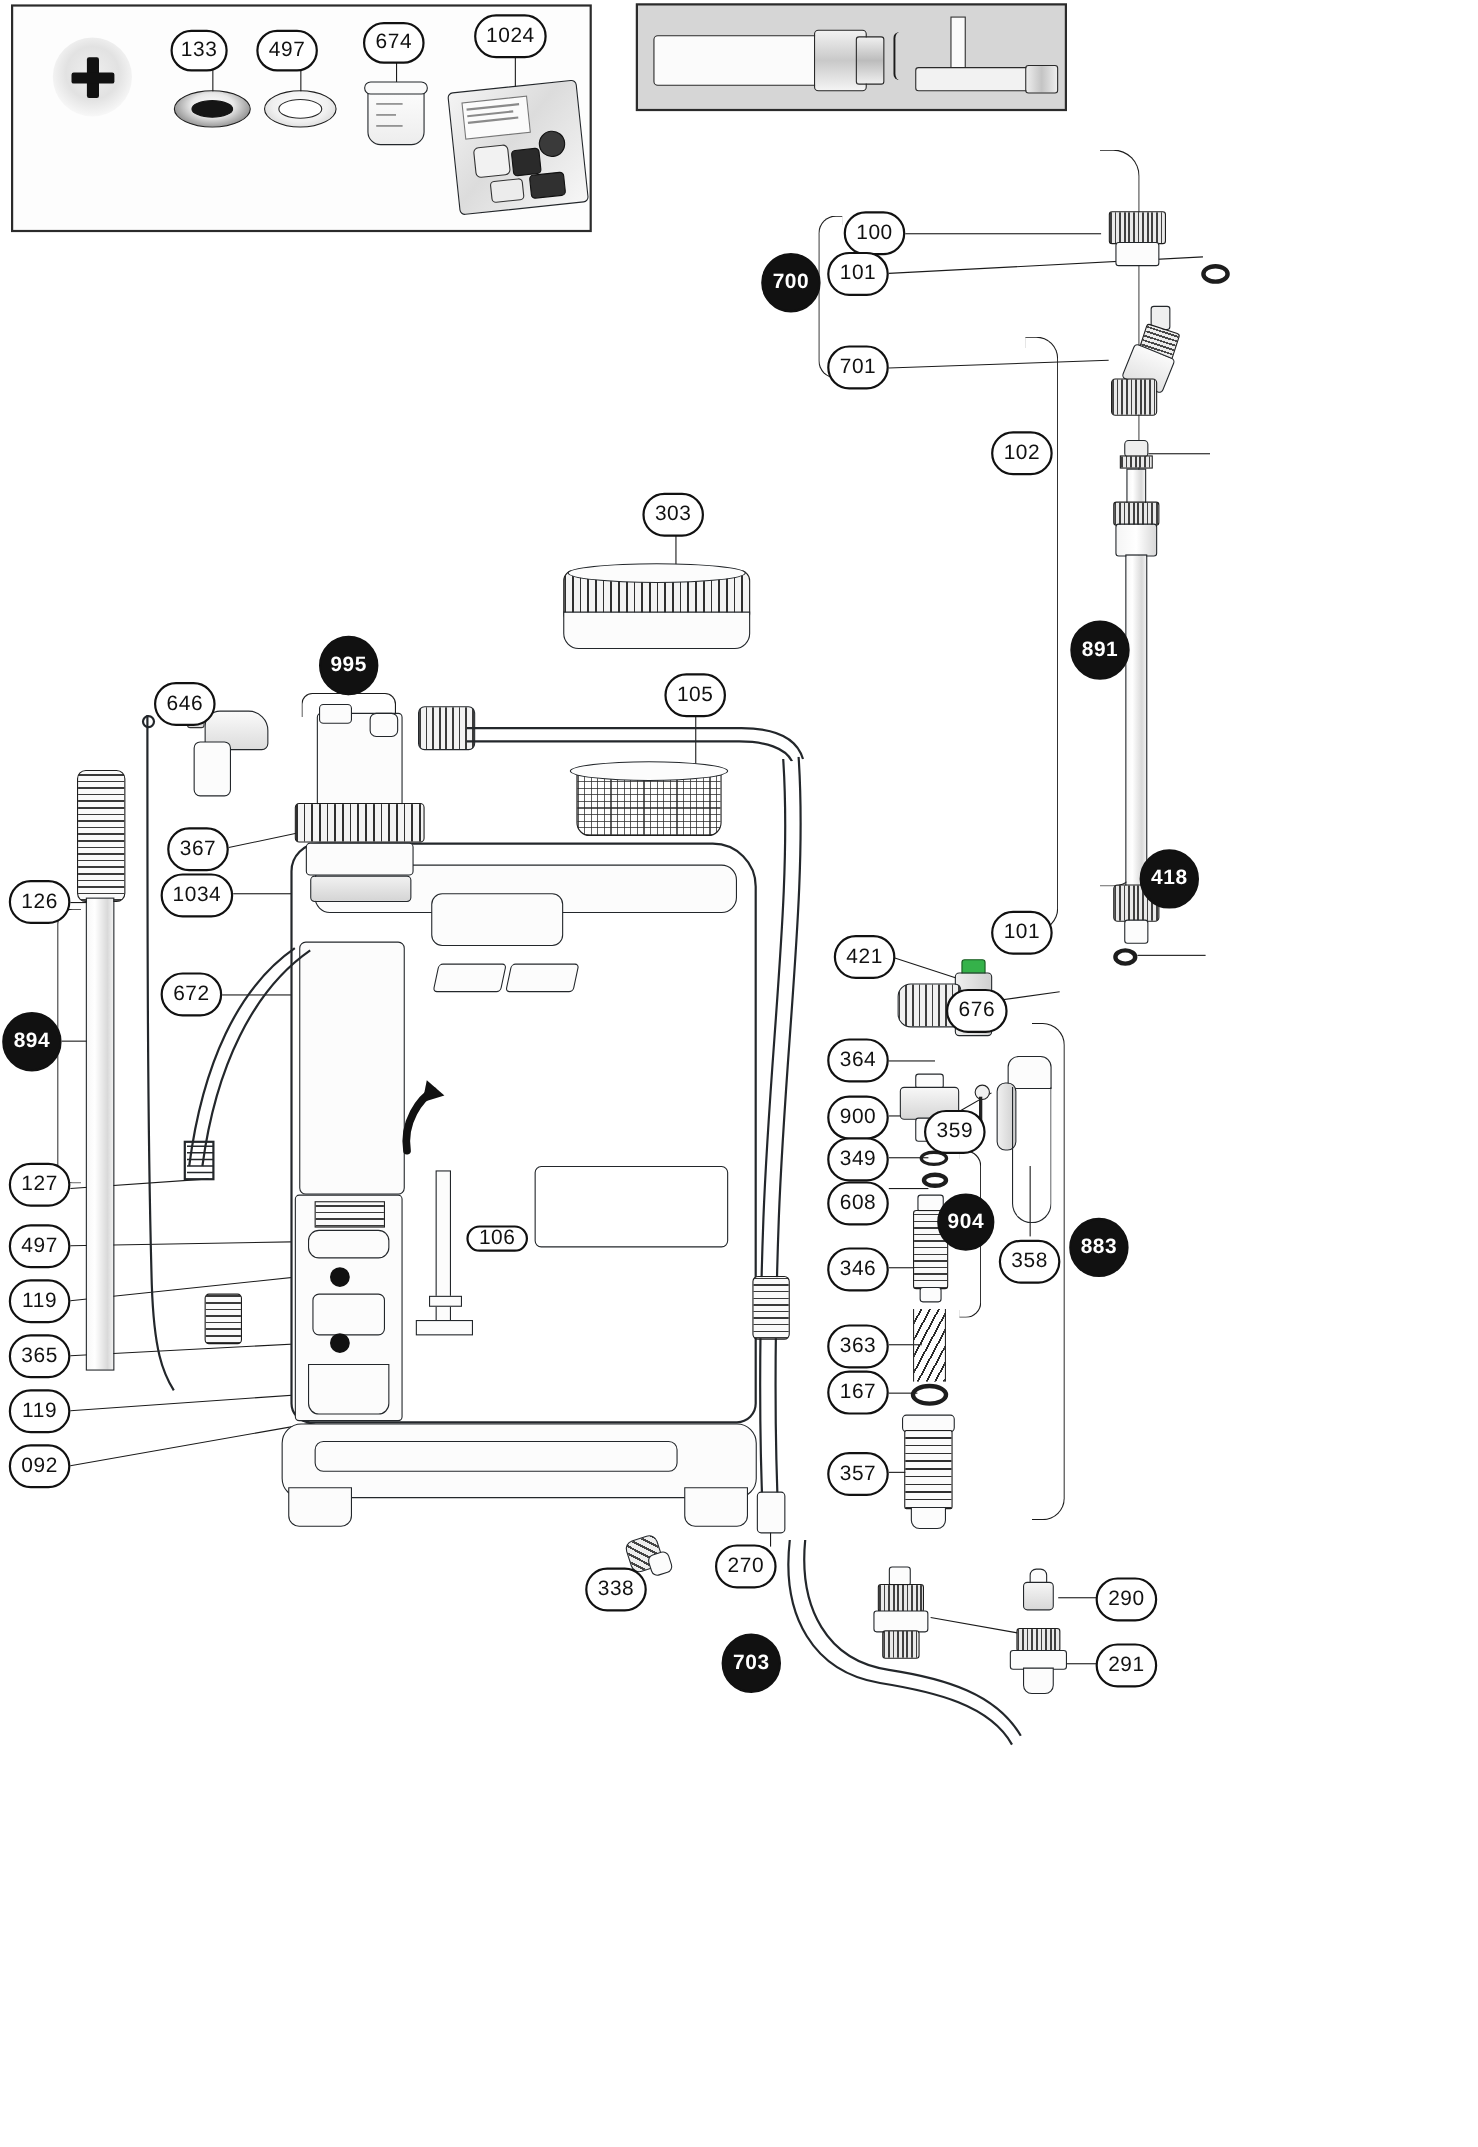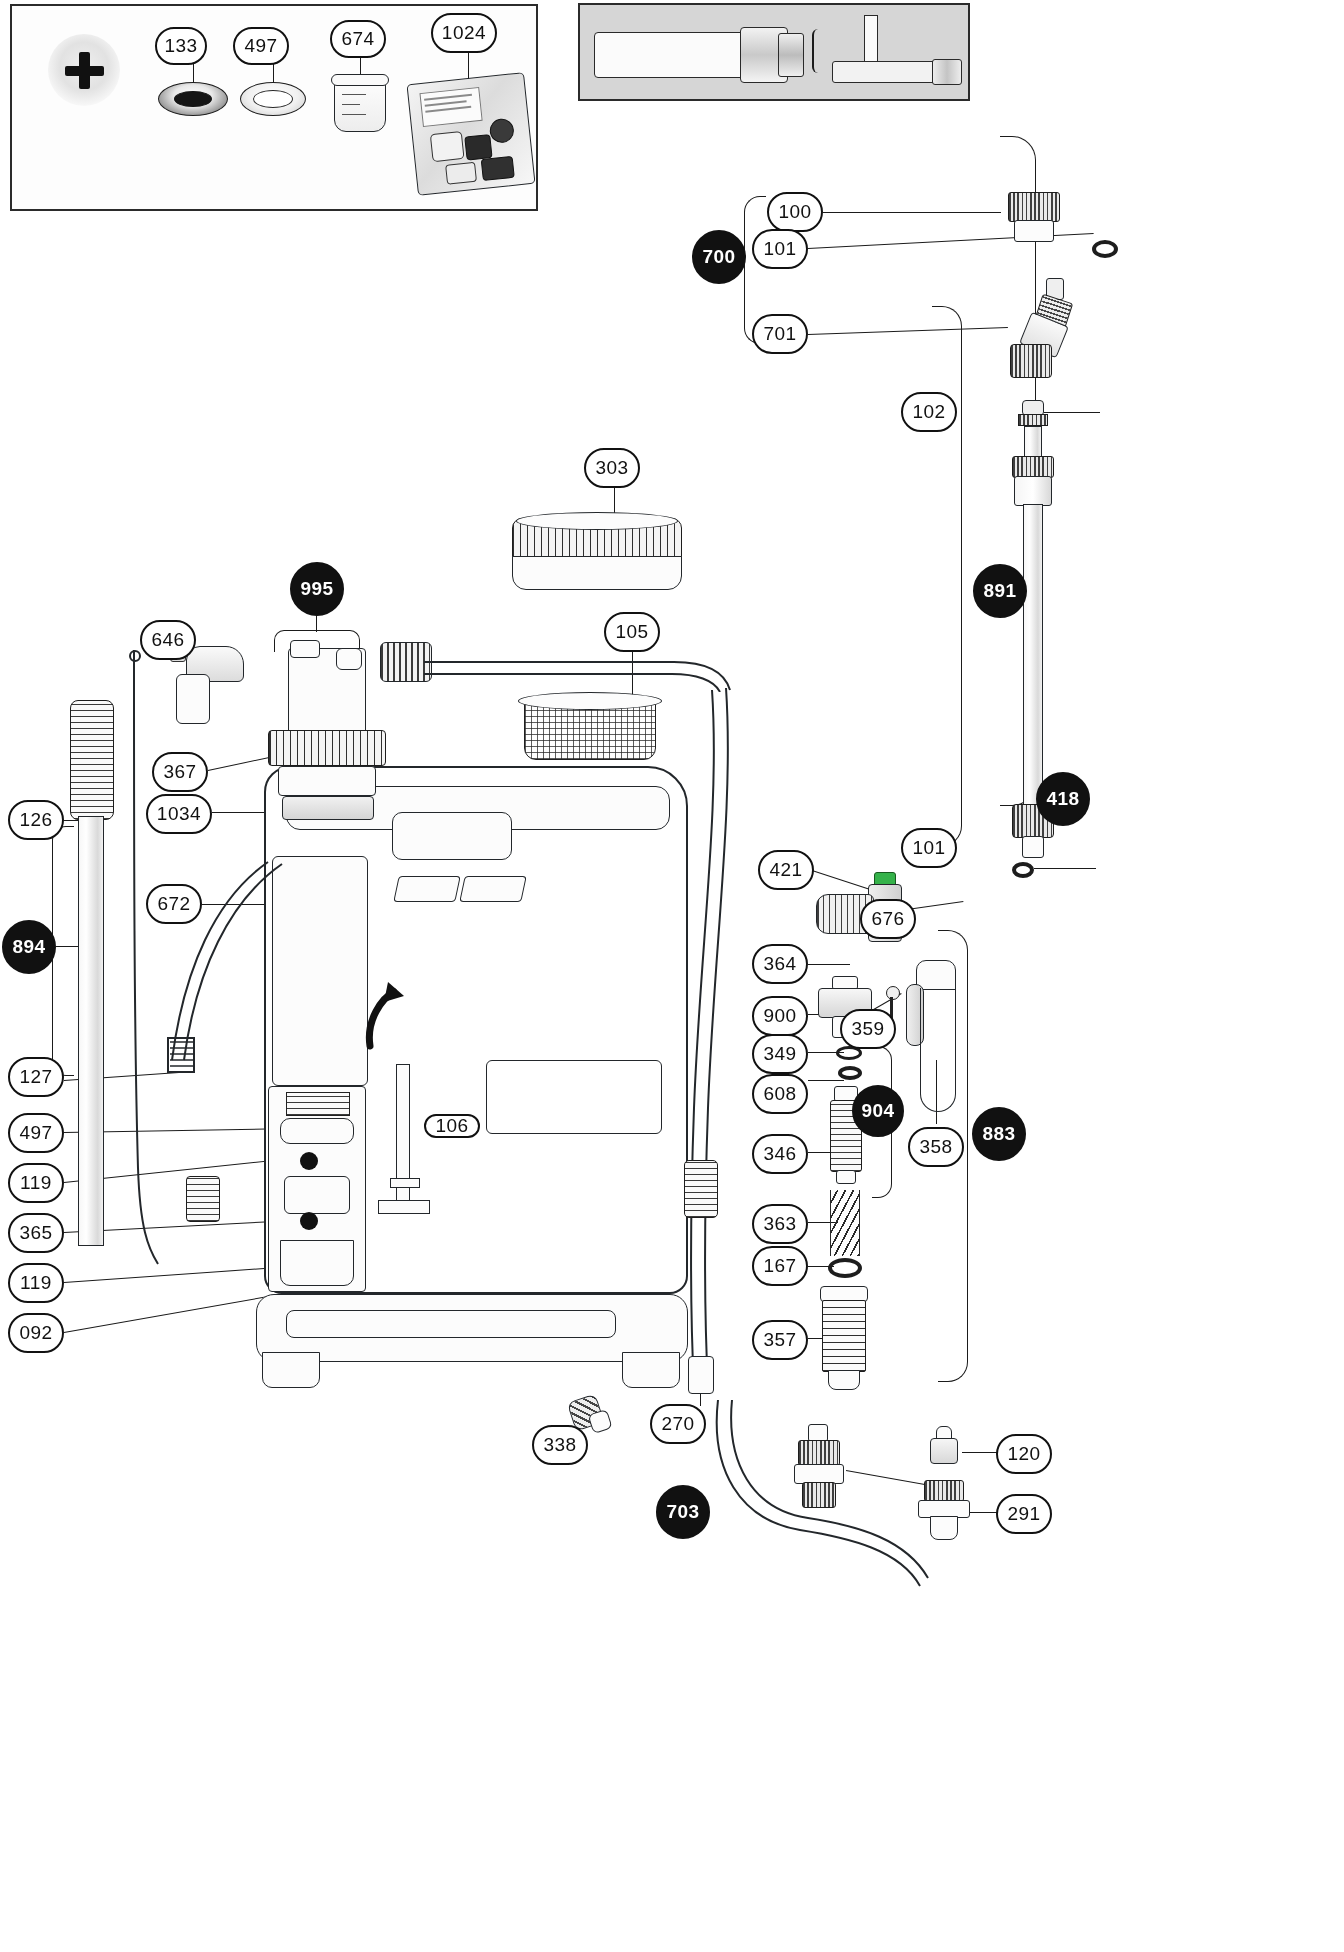--- a/index.html
+++ b/index.html
@@ -603,34 +603,34 @@
       <div class="callout wide" style="left: 752px; top: 1074px; width: 56px; height: 40px;">608</div>
       <div class="callout filled" style="left: 852px; top: 1085px; width: 52px; height: 52px;">904</div>
       <div class="callout wide" style="left: 752px; top: 1134px; width: 56px; height: 40px;">346</div>
       <div class="callout filled" style="left: 972px; top: 1107px; width: 54px; height: 54px;">883</div>
       <div class="callout wide" style="left: 908px; top: 1127px; width: 56px; height: 40px;">358</div>
       <div class="callout wide" style="left: 752px; top: 1204px; width: 56px; height: 40px;">363</div>
       <div class="callout wide" style="left: 752px; top: 1246px; width: 56px; height: 40px;">167</div>
       <div class="callout wide" style="left: 752px; top: 1320px; width: 56px; height: 40px;">357</div>
       <div class="callout wide" style="left: 584px; top: 448px; width: 56px; height: 40px;">303</div>
       <div class="callout wide" style="left: 604px; top: 612px; width: 56px; height: 40px;">105</div>
-      <div class="callout filled" style="left: 290px; top: 562px; width: 54px; height: 54px;">995</div>
+      <div class="callout filled" style="left: 290px; top: 578px; width: 54px; height: 54px;">995</div>
       <div class="callout wide" style="left: 140px; top: 620px; width: 56px; height: 40px;">646</div>
       <div class="callout wide" style="left: 152px; top: 752px; width: 56px; height: 40px;">367</div>
       <div class="callout wide" style="left: 146px; top: 794px; width: 66px; height: 40px;">1034</div>
       <div class="callout wide" style="left: 8px; top: 800px; width: 56px; height: 40px;">126</div>
       <div class="callout wide" style="left: 146px; top: 884px; width: 56px; height: 40px;">672</div>
       <div class="callout filled" style="left: 2px; top: 920px; width: 54px; height: 54px;">894</div>
       <div class="callout wide" style="left: 8px; top: 1057px; width: 56px; height: 40px;">127</div>
       <div class="callout wide" style="left: 8px; top: 1113px; width: 56px; height: 40px;">497</div>
       <div class="callout wide" style="left: 8px; top: 1163px; width: 56px; height: 40px;">119</div>
       <div class="callout wide" style="left: 8px; top: 1213px; width: 56px; height: 40px;">365</div>
       <div class="callout wide" style="left: 8px; top: 1263px; width: 56px; height: 40px;">119</div>
       <div class="callout wide" style="left: 8px; top: 1313px; width: 56px; height: 40px;">092</div>
       <div class="callout wide" style="left: 424px; top: 1114px; width: 56px; height: 24px;">106</div>
       <div class="callout wide" style="left: 532px; top: 1425px; width: 56px; height: 40px;">338</div>
       <div class="callout wide" style="left: 650px; top: 1404px; width: 56px; height: 40px;">270</div>
       <div class="callout filled" style="left: 656px; top: 1485px; width: 54px; height: 54px;">703</div>
-      <div class="callout wide" style="left: 996px; top: 1434px; width: 56px; height: 40px;">120</div>
+      <div class="callout wide" style="left: 996px; top: 1434px; width: 56px; height: 40px;">290</div>
       <div class="callout wide" style="left: 996px; top: 1494px; width: 56px; height: 40px;">291</div>
     </div>
 
 </div>
 
 </body></html>

